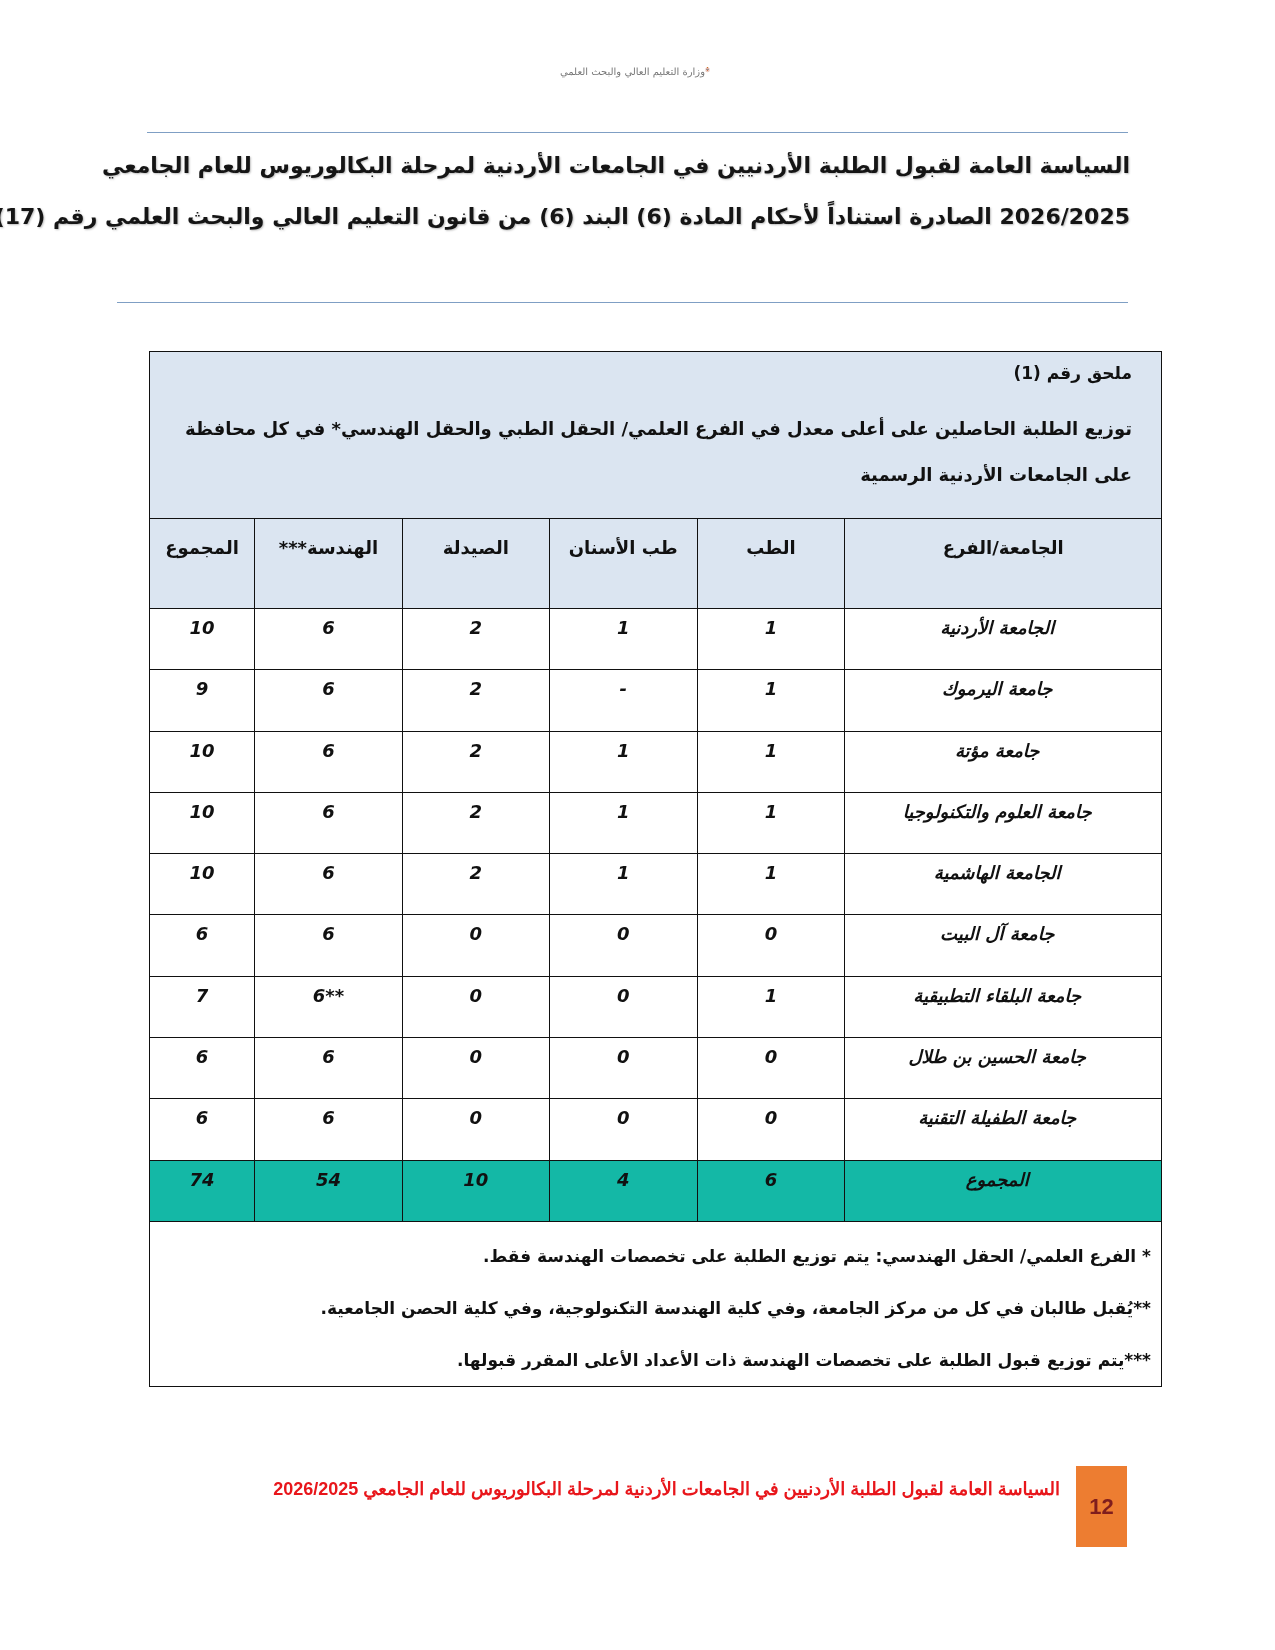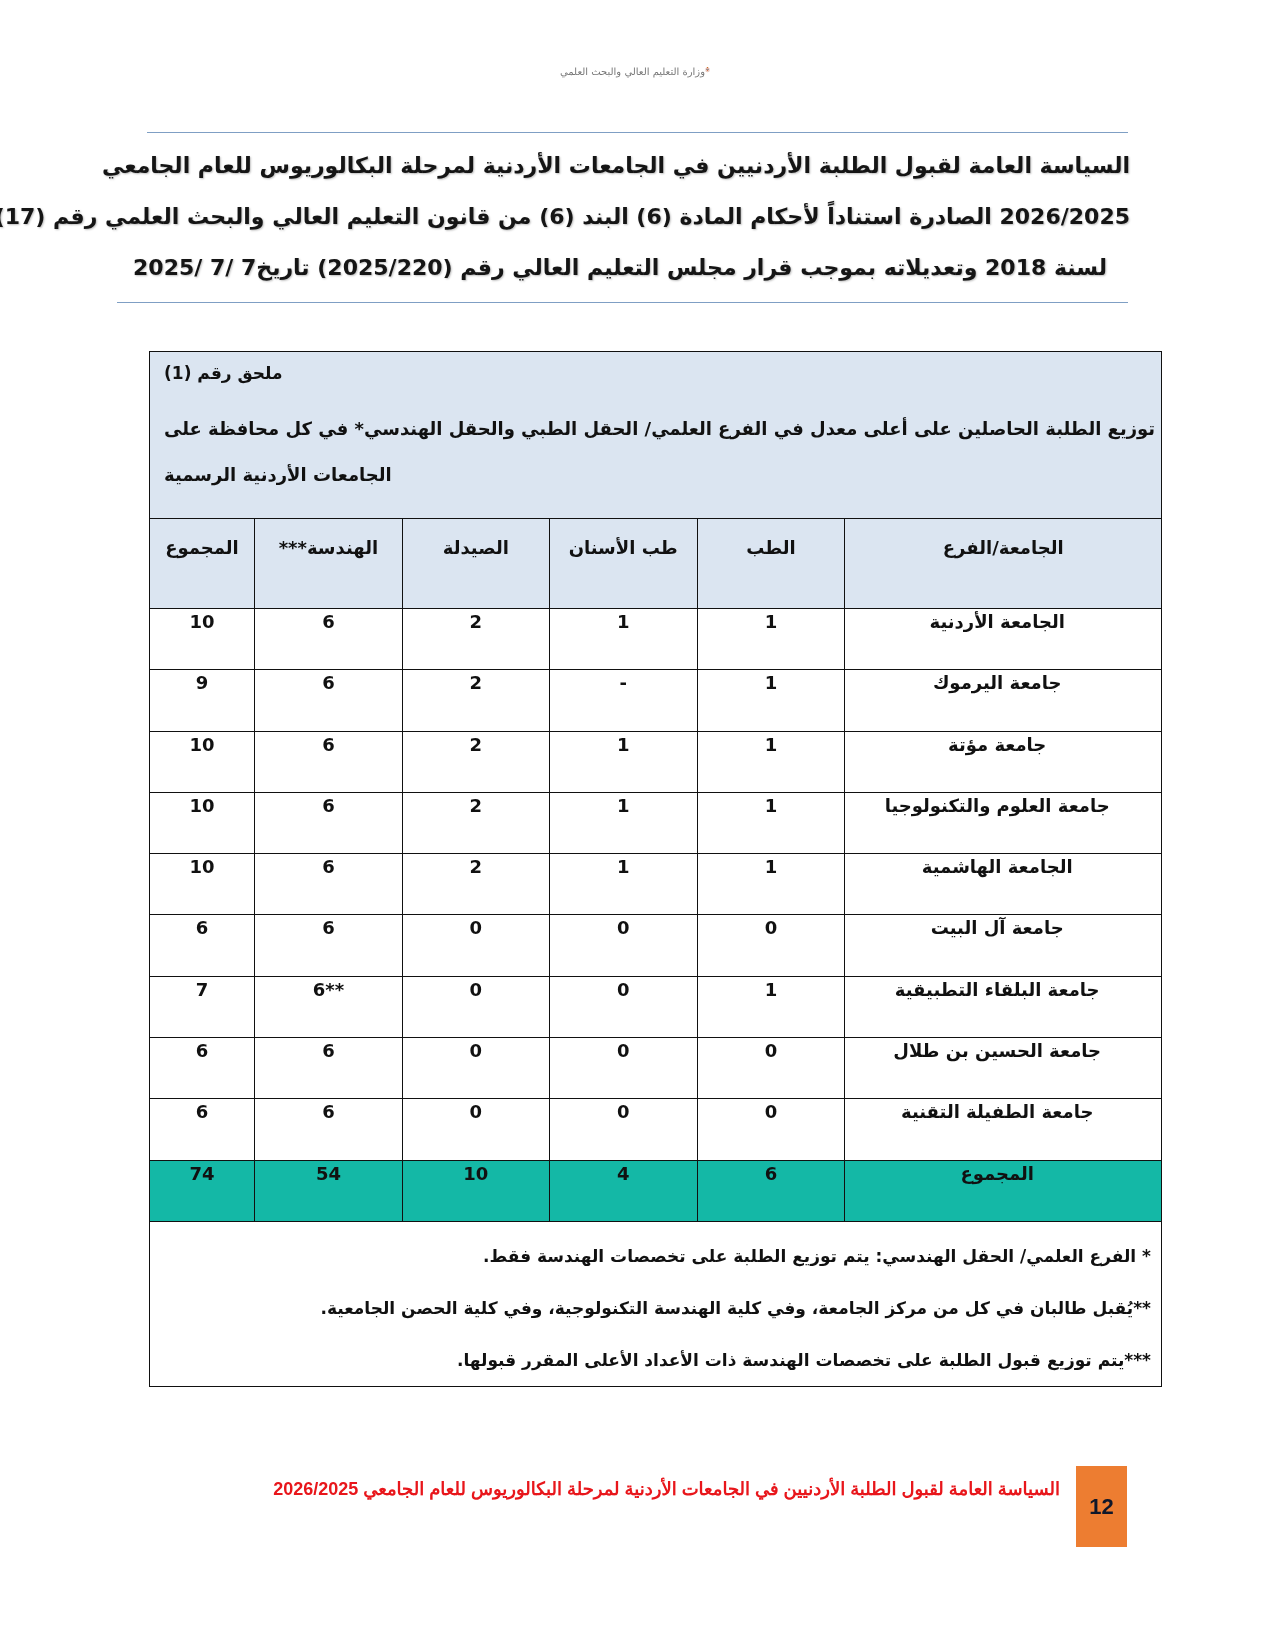--- a/index.html
+++ b/index.html
@@ -33,51 +33,52 @@
 
     table.annex {
       position: absolute; left: 149px; top: 351px; width: 1013px;
       border-collapse: collapse; direction: rtl;
       font-family: "DejaVu Sans", sans-serif;
     }
     table.annex td, table.annex th {
       border: 1.5px solid #111; font-size: 17px; vertical-align: top;
     }
     .caption-cell {
-      background: #dbe5f1; height: 167px; text-align: left;
-      padding: 8px 4px 0 14px; font-weight: bold; margin-left: 12px;
+      background: #dbe5f1; height: 167px; text-align: right;
+      padding: 8px 29px 0 14px; font-weight: bold; margin-left: 12px;
     }
     .caption-cell .annex-no { font-size: 17px; line-height: 26px; margin-bottom: 20px; }
     .caption-cell .annex-desc { font-size: 18px; line-height: 46px; }
     tr.head th {
       background: #dbe5f1; height: 90px; font-weight: bold; font-size: 18px;
       text-align: center; padding-top: 18px;
     }
     tr.head th.uni-head { text-align: center; }
     tr.data td {
-      height: 61.3px; text-align: center; padding-top: 2px; font-weight: bold;
+      height: 61.3px; text-align: center; padding-top: 8px; font-weight: bold;
       font-size: 18px;
+      font-style: italic;
     }
     tr.data td.uni { text-align: center; padding-right: 12px; font-weight: bold; }
     tr.total td { background: #14b8a6; }
     td.notes {
       text-align: right; padding: 8px 10px 0 10px; height: 162px;
       font-weight: bold; font-size: 15px; line-height: 52px; margin-top: 20px;
     }
     td.notes div { white-space: nowrap; }
 
     .footer-text {
       position: absolute; left: 240px; top: 1478px; width: 820px;
       direction: rtl; text-align: right;
       font-family: "Liberation Sans", sans-serif; font-weight: bold;
       font-size: 18px; color: #e8161b; white-space: nowrap;
     }
     .page-box {
       position: absolute; left: 1076px; top: 1466px; width: 51px; height: 81px;
-      background: #ed7d31; color: #0f172a;
+      background: #ed7d31; color: #7f1d1d;
       display: flex; align-items: center; justify-content: center;
       font-family: "Liberation Sans", sans-serif; font-weight: bold; font-size: 22px;
     }
   </style>
 </head>
 <body>
 
 <div class="logo">
   <svg width="52" height="62" viewBox="0 0 52 62">
     <path d="M8 14 Q26 4 44 14 L44 44 Q26 56 8 44 Z" fill="#f4e6e0" stroke="#c24a3a" stroke-width="2"></path>
@@ -88,21 +89,20 @@
     <circle cx="26" cy="48" r="2.5" fill="none" stroke="#c9a227" stroke-width="1"></circle>
   </svg>
   <div class="logo-caption">وزارة التعليم العالي والبحث العلمي</div>
 </div>
 
 <div class="rule top"></div>
 
 <div class="doc-title">
   <div>السياسة العامة لقبول الطلبة الأردنيين في الجامعات الأردنية لمرحلة البكالوريوس للعام الجامعي</div>
   <div>2026/2025 الصادرة استناداً لأحكام المادة (6) البند (6) من قانون التعليم العالي والبحث العلمي رقم (17)</div>
-  <div>لسنة 2018 وتعديلاته بموجب قرار مجلس التعليم العالي رقم (2025/220) تاريخ7 /7 /2025</div>
 </div>
 
 <div class="rule bottom"></div>
 
 <table class="annex">
   <colgroup>
     <col style="width:317px">
       <col style="width:148px">
       <col style="width:148px">
       <col style="width:147px">

